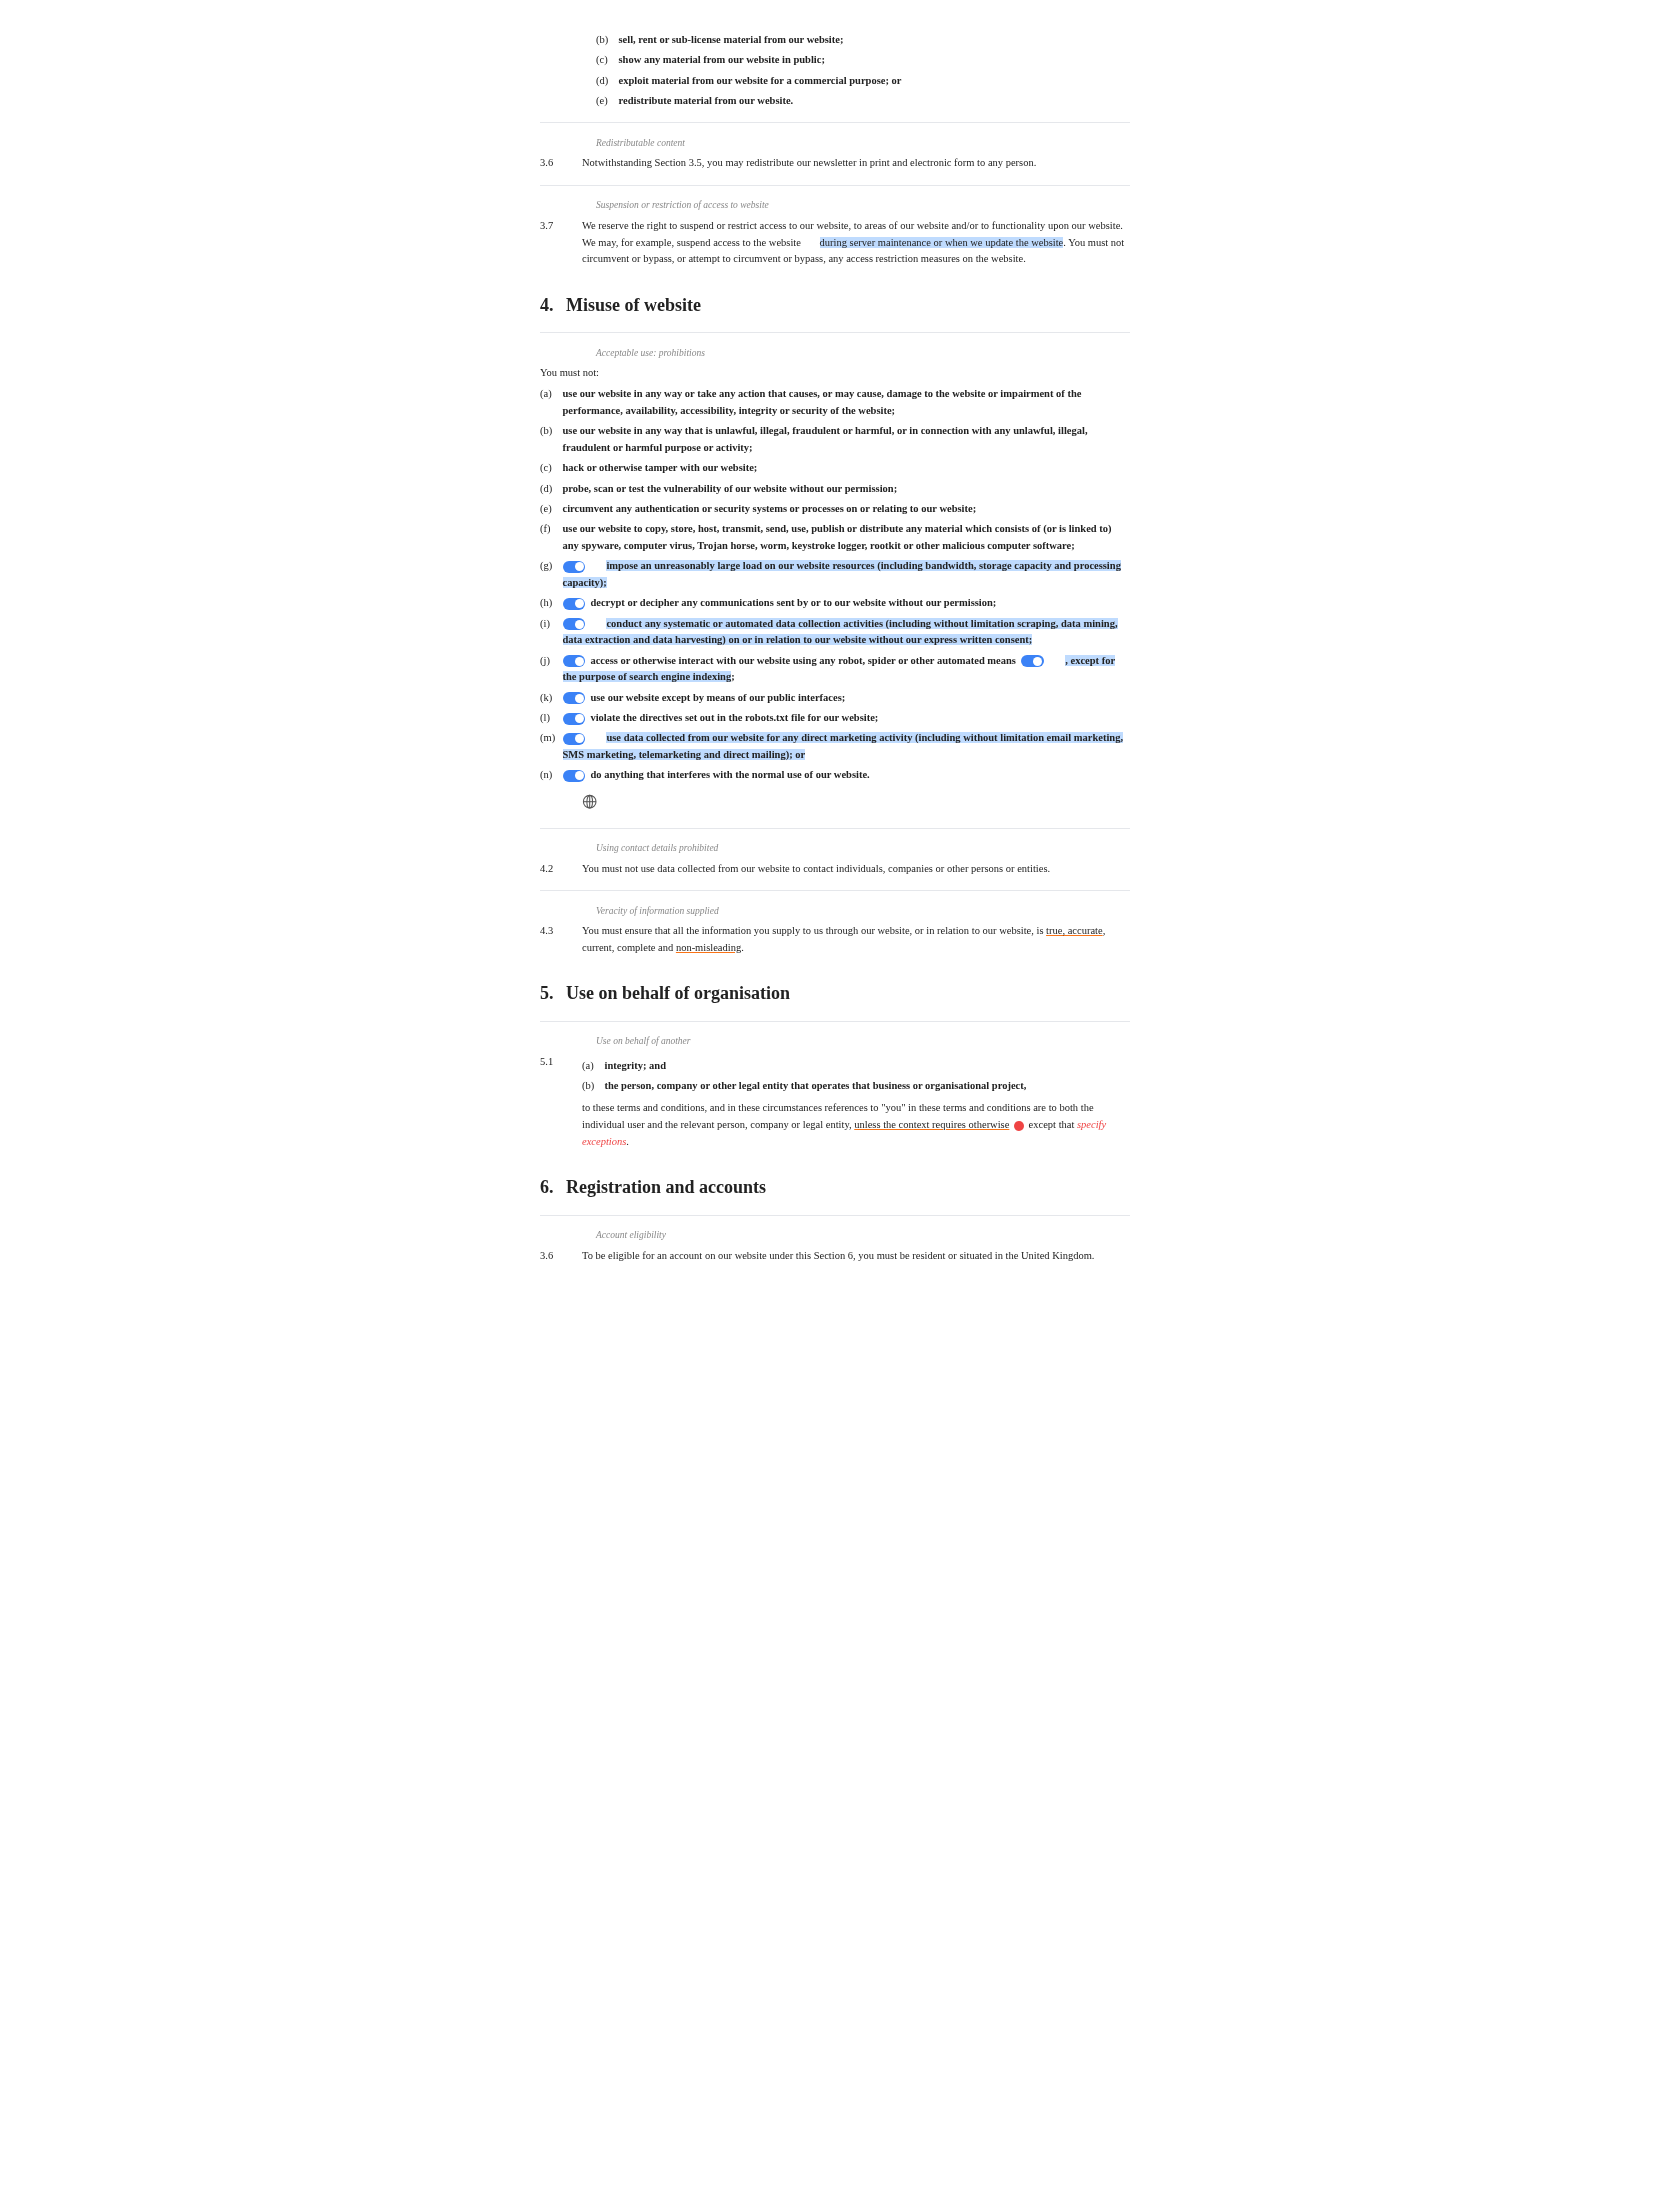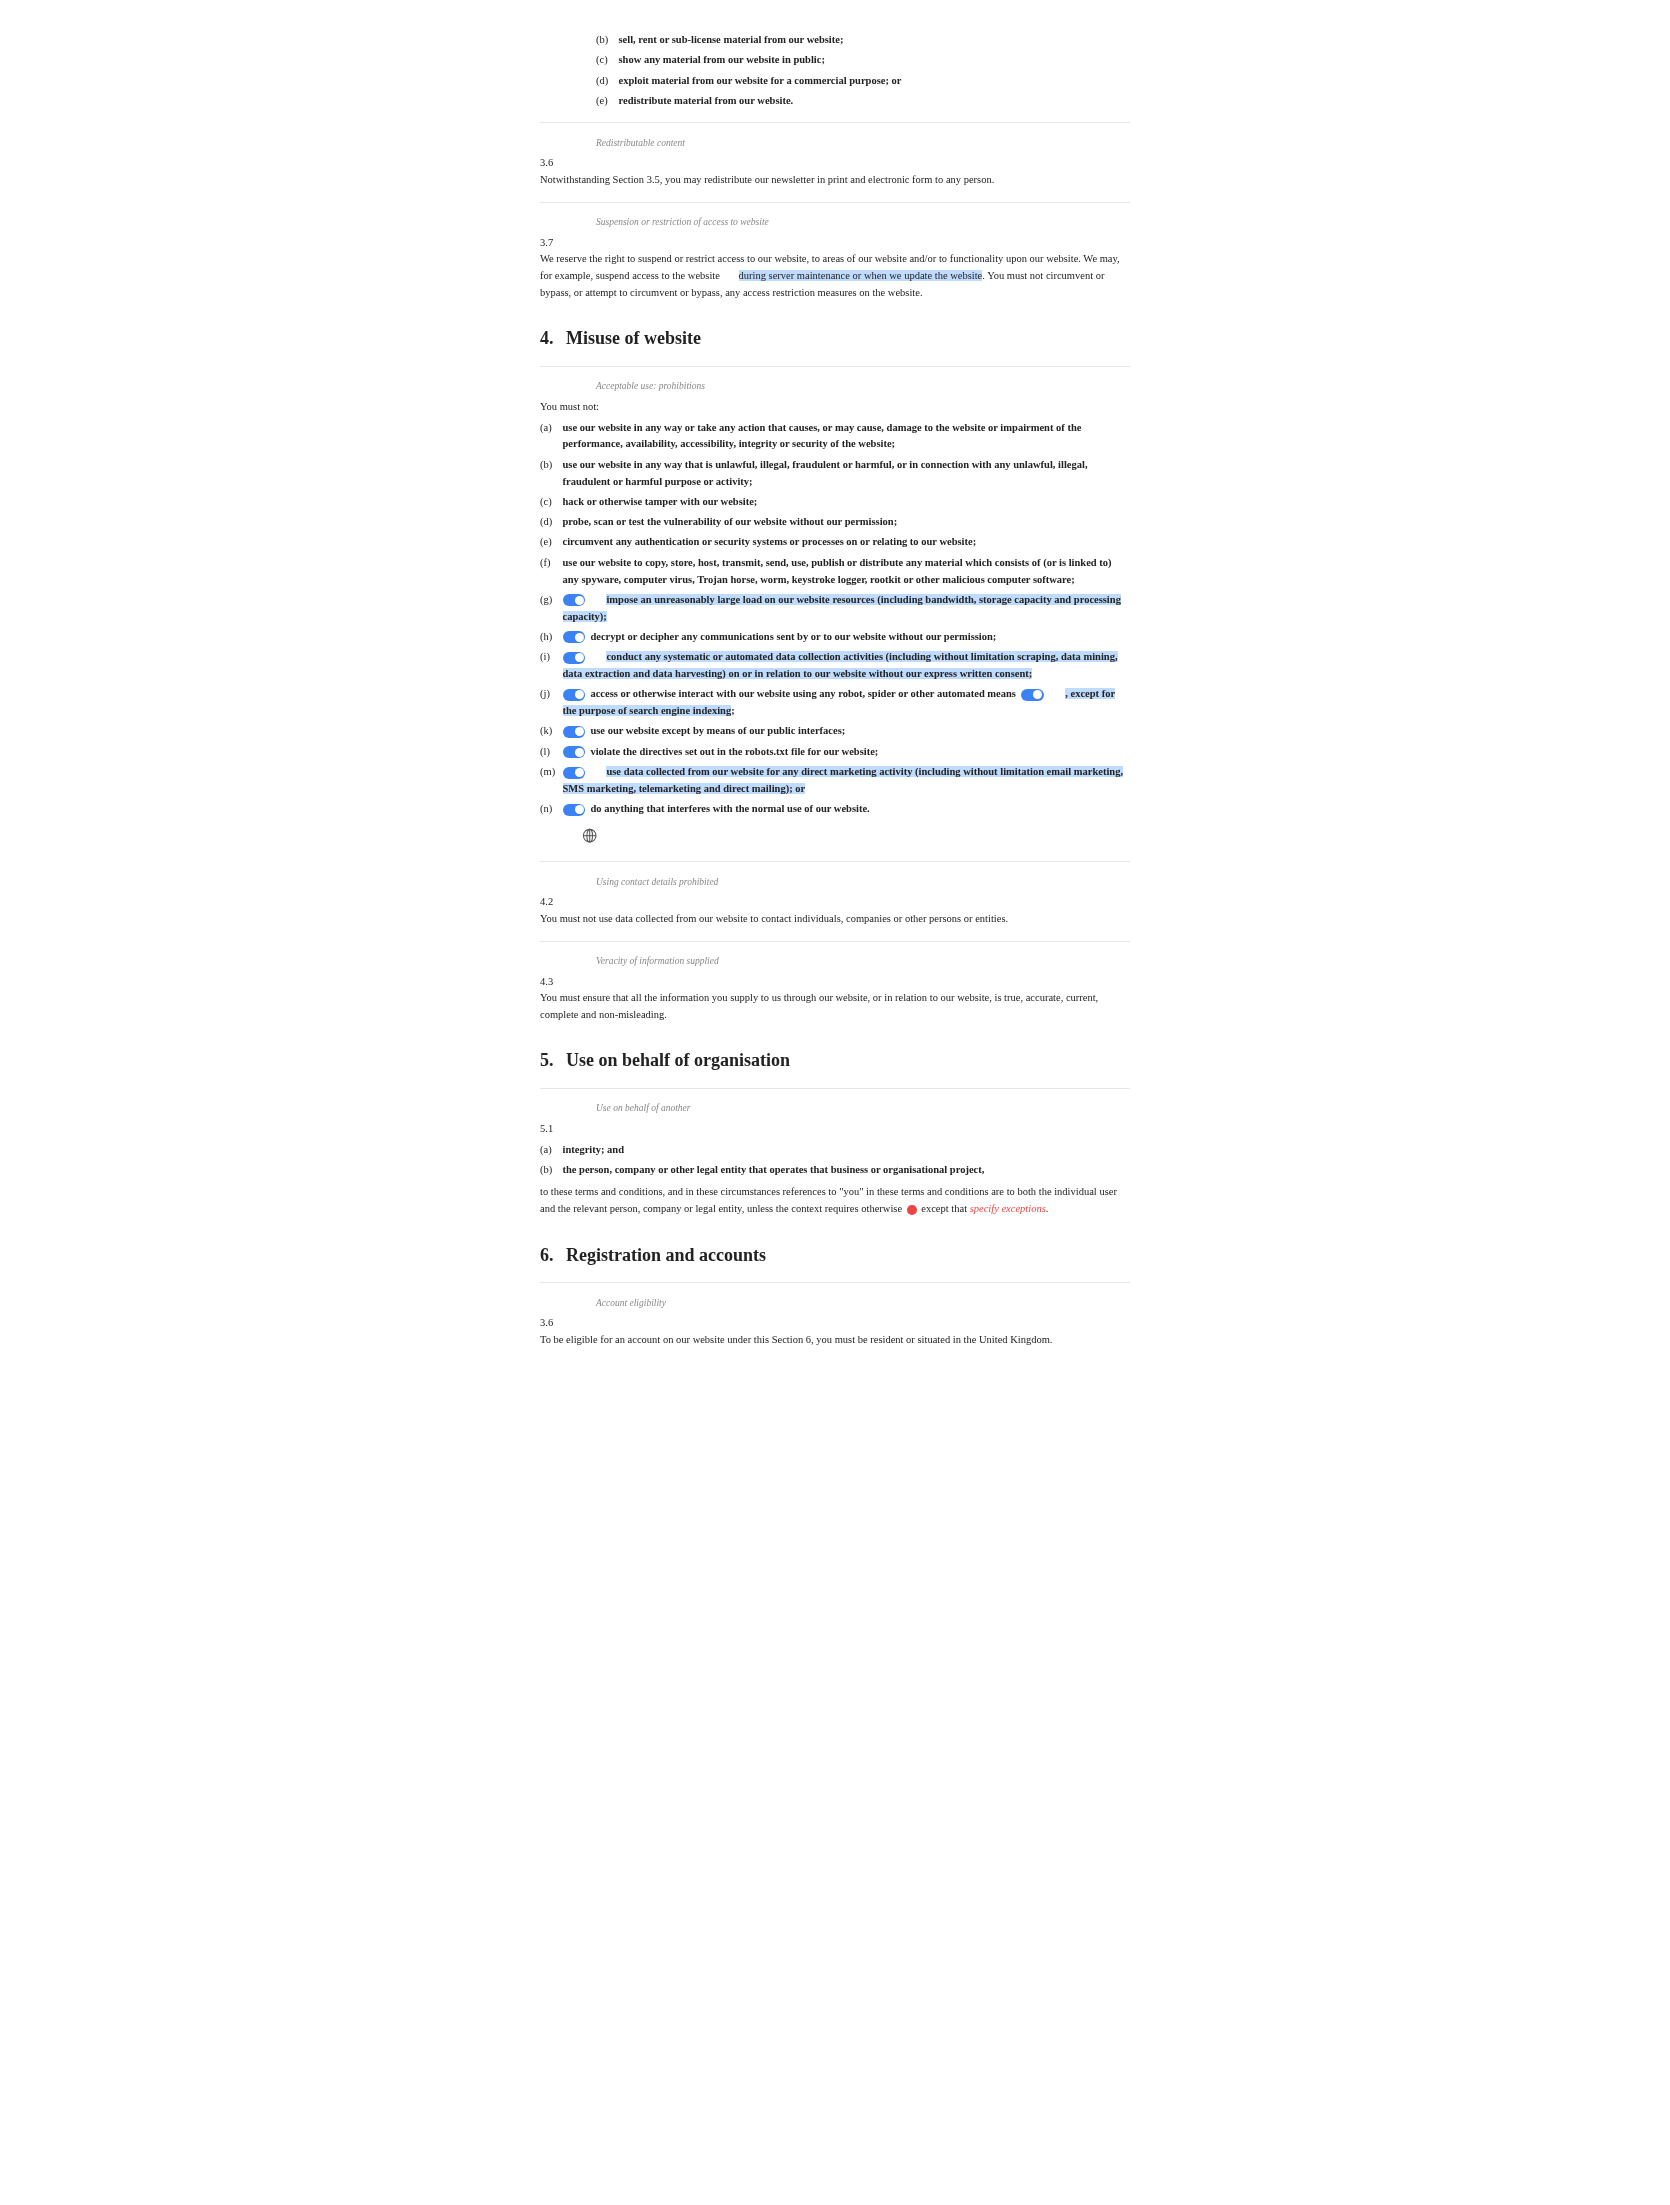--- a/index.html
+++ b/index.html
@@ -27,21 +27,20 @@
     }
     .subsection-label {
       color: #888;
       font-style: italic;
       font-size: 9.5px;
       margin: 12.6px 0 4.2px 56px;
     }
     .numbered-item {
       display: flex;
       margin-bottom: 5.6px;
-      flex-direction: column;
     }
     .numbered-item .num {
       min-width: 42px;
       font-size: 10.5px;
       color: #222;
     }
     .numbered-item .content {
       flex: 1;
     }
     .lettered-list {
@@ -80,20 +79,21 @@
       height: 9px;
       background: white;
       border-radius: 50%;
       top: 1.4px;
     }
     .highlight-blue {
       background-color: #bfdbfe;
       margin-left: 16px;
     }
     .underline-orange {
+      text-decoration: underline;
       text-decoration-color: #f97316;
       color: #222;
     }
     .italic-red {
       font-style: italic;
       color: #ef4444;
     }
     .red-dot {
       display: inline-block;
       width: 9.8px;

